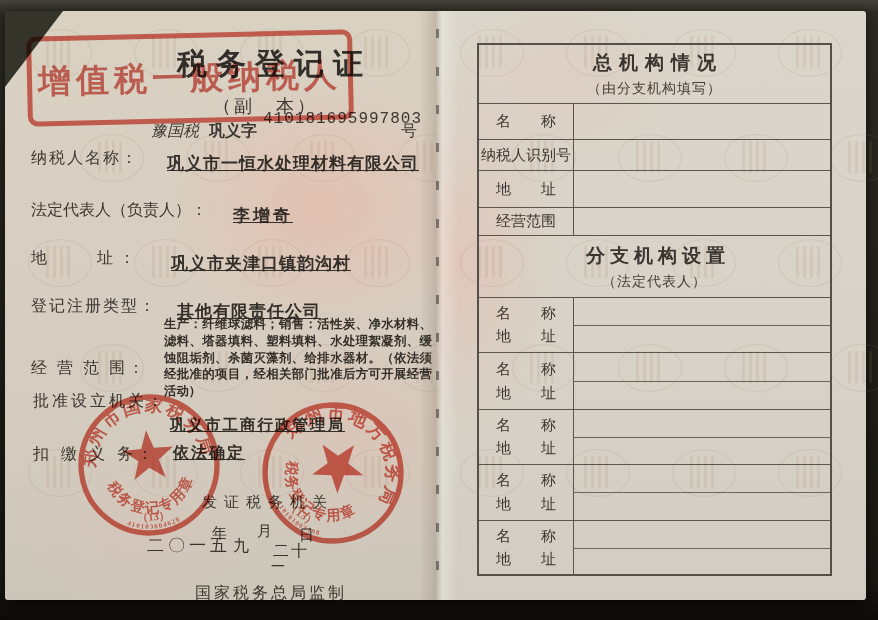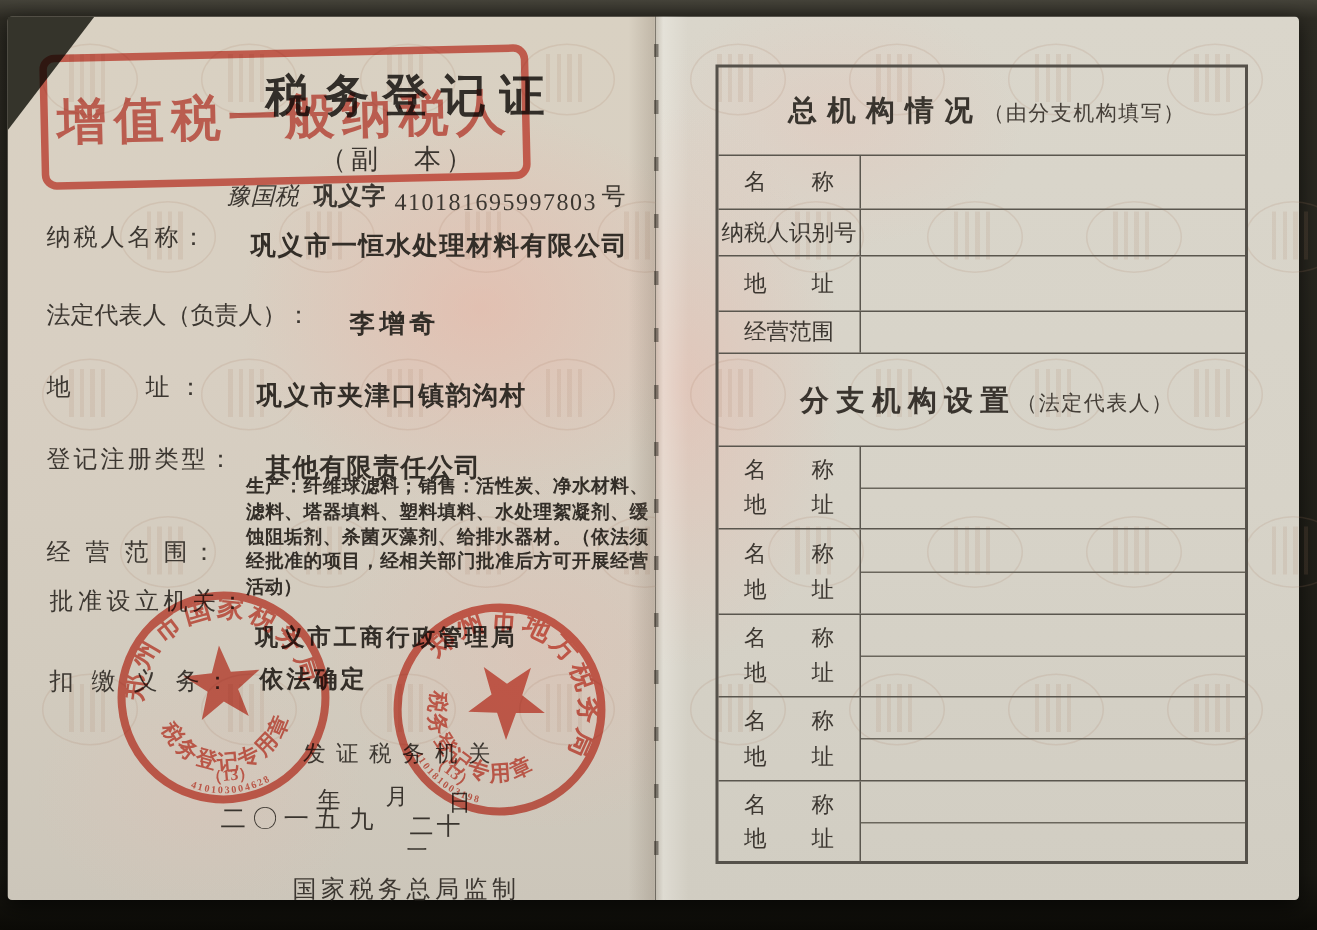--- a/index.html
+++ b/index.html
@@ -33,33 +33,33 @@
   
   .vat-box{position:absolute;left:22px;top:22px;width:316px;height:80px;border:5px solid rgba(216,72,58,.78);
     border-radius:10px;display:flex;align-items:center;justify-content:center;transform:rotate(-1.3deg);
     mix-blend-mode:multiply;z-index:5;}
   .vat-box span{font-size:33px;letter-spacing:5px;color:rgba(205,58,45,.72);font-weight:bold;white-space:nowrap;}
   .doc-title{left:172px;top:33px;font-size:30px;font-weight:bold;letter-spacing:9px;color:#322e29;z-index:2;white-space:nowrap;}
   .doc-subtitle{left:208px;top:83px;font-size:18px;letter-spacing:3px;color:#3a352f;}
   .serial{top:110px;font-size:16px;white-space:nowrap;}
   .serial-region{left:146px;font-style:italic;}
   .serial-word{left:204px;font-weight:bold;}
-  .serial-number{left:258px;top:116px;font-family:Liberation Serif, serif;font-size:16px;letter-spacing:1px;}
+  .serial-number{left:258px;top:99px;font-family:Liberation Mono, monospace;font-size:16px;letter-spacing:1px;}
   .serial-suffix{left:396px;}
   .flabel{font-size:16px;white-space:nowrap;color:#3c3731;}
-  .fvalue{font-size:17px;white-space:nowrap;color:#332e28;font-weight:bold;}
+  .fvalue{font-size:17px;white-space:nowrap;color:#332e28;font-weight:bold;text-decoration:underline;}
   .scope-val{position:absolute;left:159px;top:305px;width:268px;font-size:12.4px;line-height:16.8px;
     text-align:justify;font-weight:bold;color:#332e28;white-space:normal;}
   .datebit{position:absolute;font-size:16px;color:#39342e;white-space:nowrap;}
   .stamp{position:absolute;width:152px;height:152px;mix-blend-mode:multiply;opacity:.88;color:#dc5a4b;z-index:6;}
   .stamp text{fill:currentColor;font-weight:bold;font-family:"Liberation Serif","DejaVu Serif",serif;}
   
   .rtable{position:absolute;left:40px;top:32px;width:355px;height:533px;border:2px solid #55514a;box-sizing:border-box;}
   .trow{position:relative;display:flex;border-top:1.5px solid #5a564e;box-sizing:border-box;}
-  .tband{display:flex;align-items:center;justify-content:center;box-sizing:border-box;border-top:1.5px solid #5a564e;}
+  .tband{display:flex;flex-direction:column;align-items:center;justify-content:center;box-sizing:border-box;border-top:1.5px solid #5a564e;}
   .tband .bt{font-size:19px;letter-spacing:7px;font-weight:bold;color:#39342e;text-indent:7px;}
   .tband .bs{font-size:14px;letter-spacing:1px;margin-top:4px;color:#453f38;}
   .lcell{width:95px;display:flex;align-items:center;justify-content:center;font-size:15px;
     border-right:1.5px solid #5a564e;box-sizing:border-box;color:#3c3731;}
   .vcell{flex:1;}
   .pair .lcell{flex-direction:column;justify-content:space-around;padding:4px 0;}
   .pair .vcell{display:flex;flex-direction:column;}
   .pair .vcell .half{flex:1;}
   .pair .vcell .half.hb{border-bottom:1px solid #6a665c;}
 </style>

